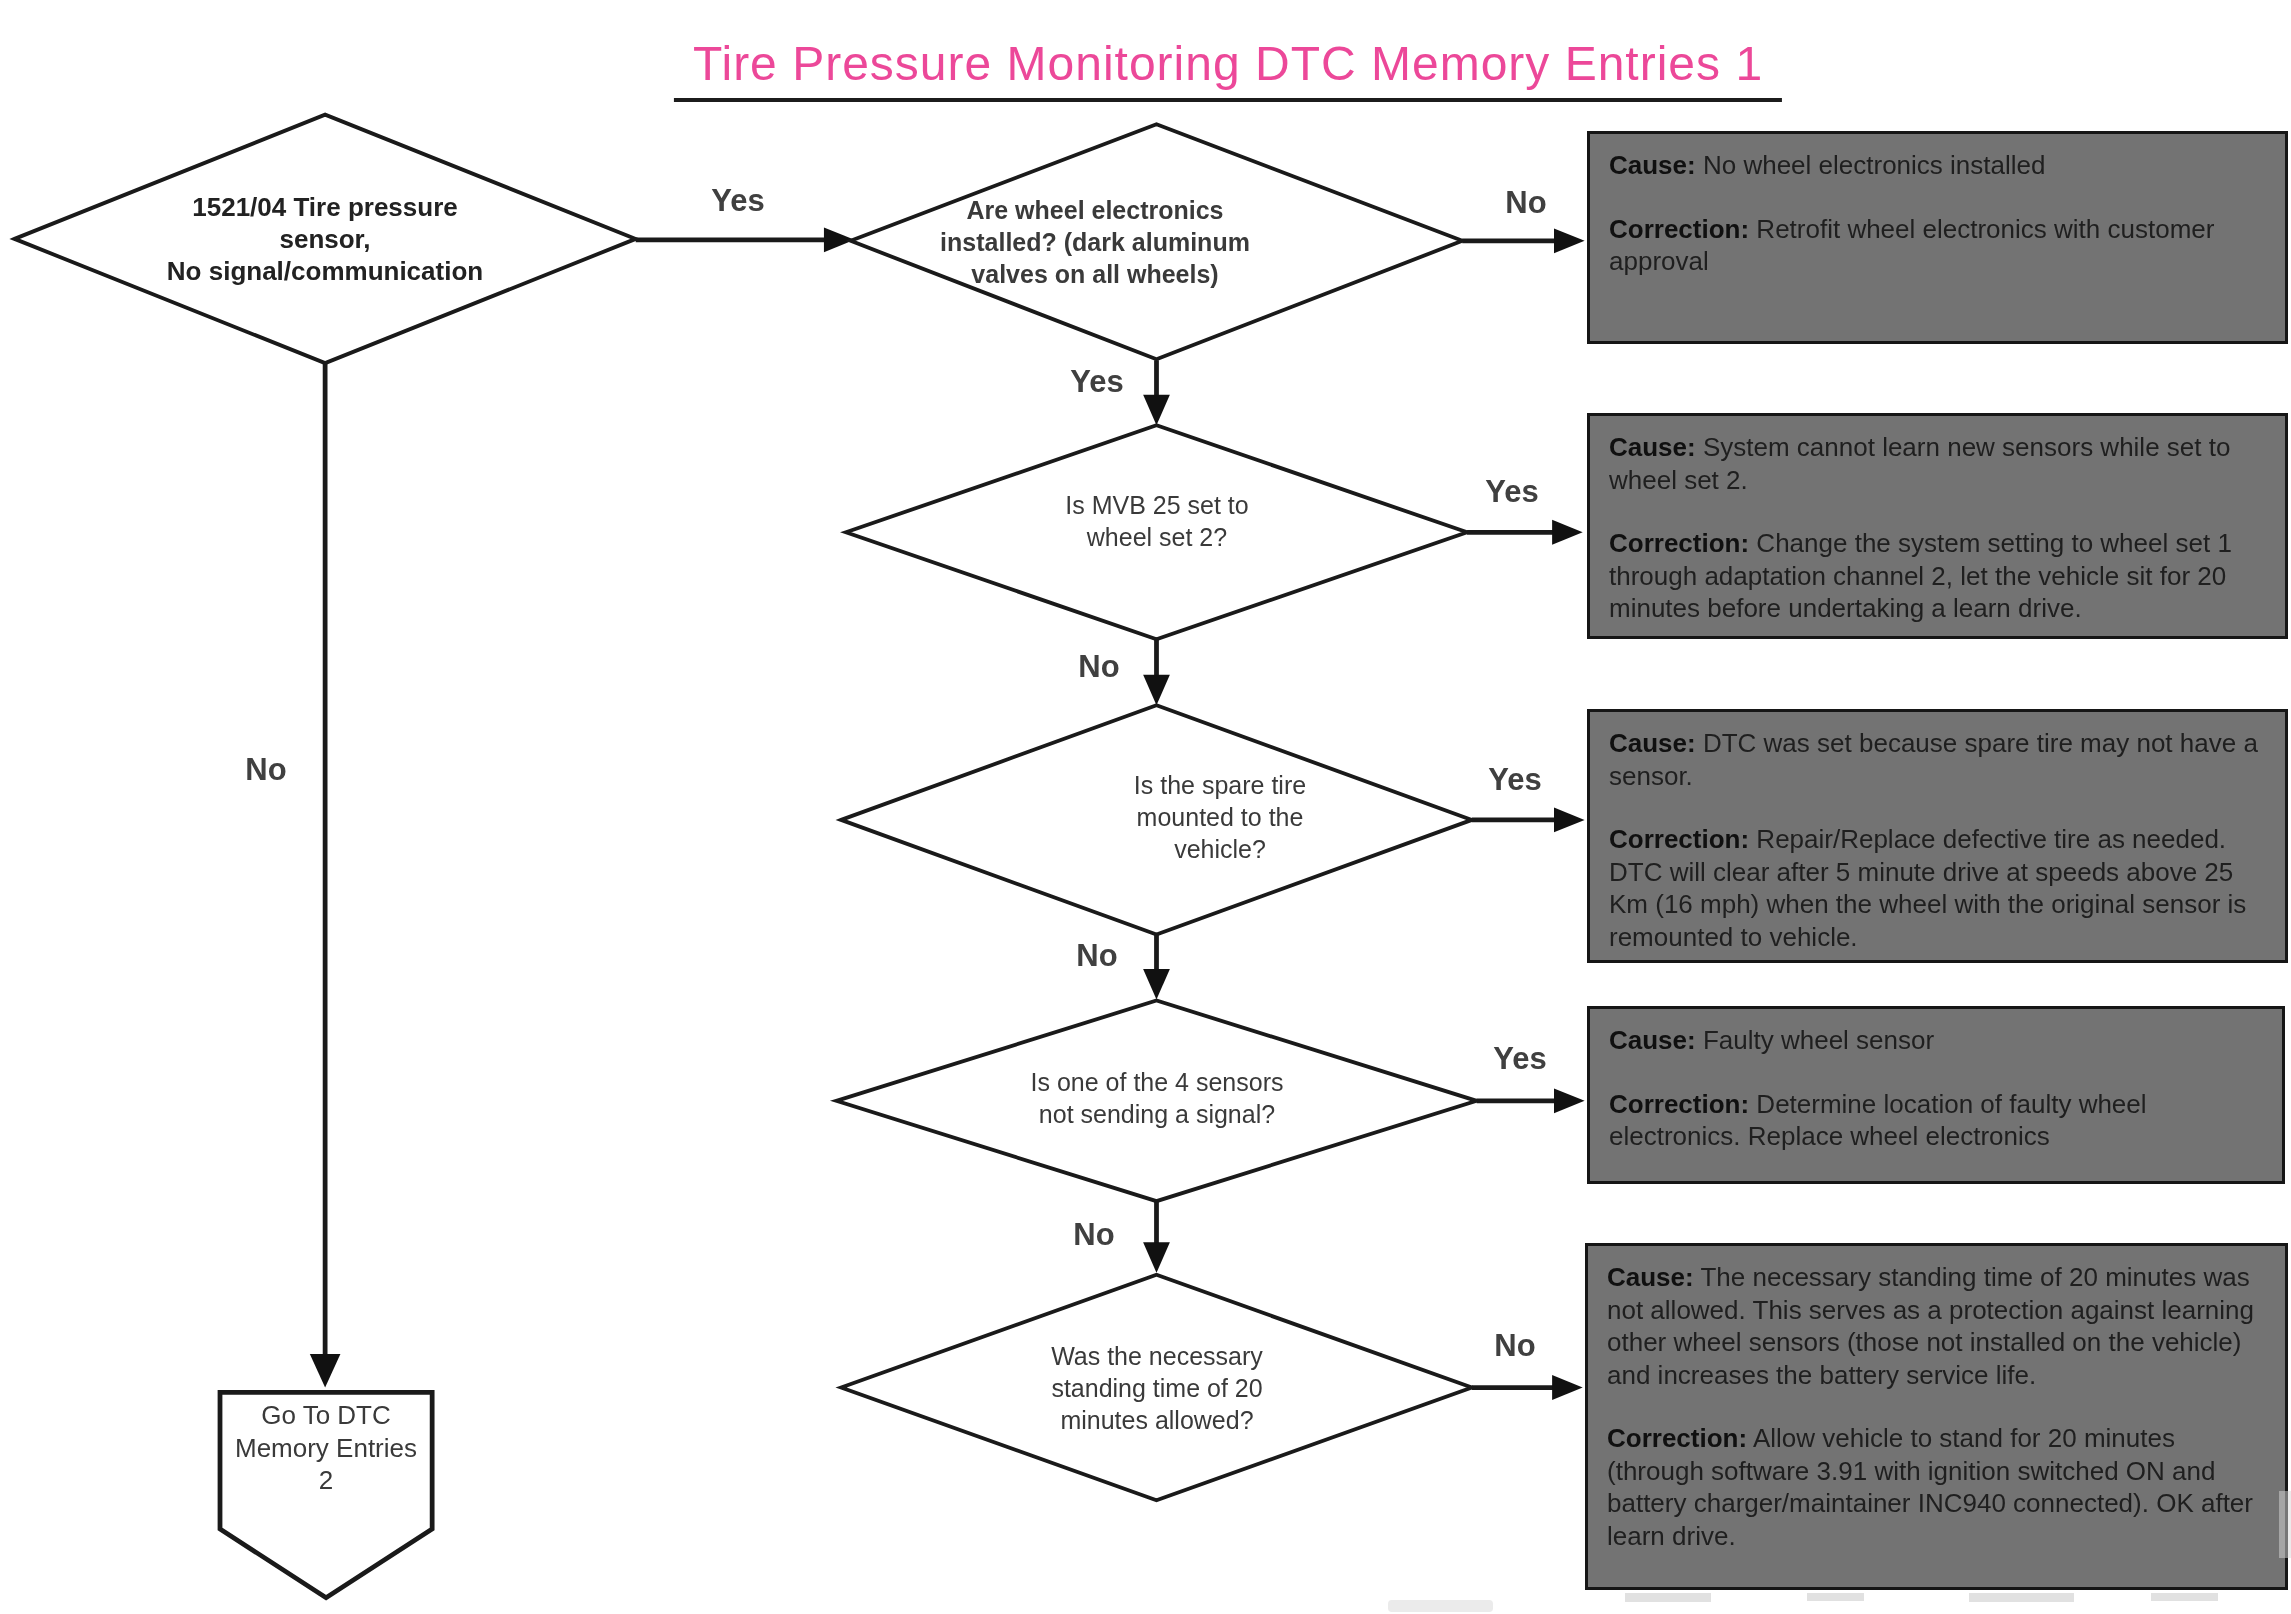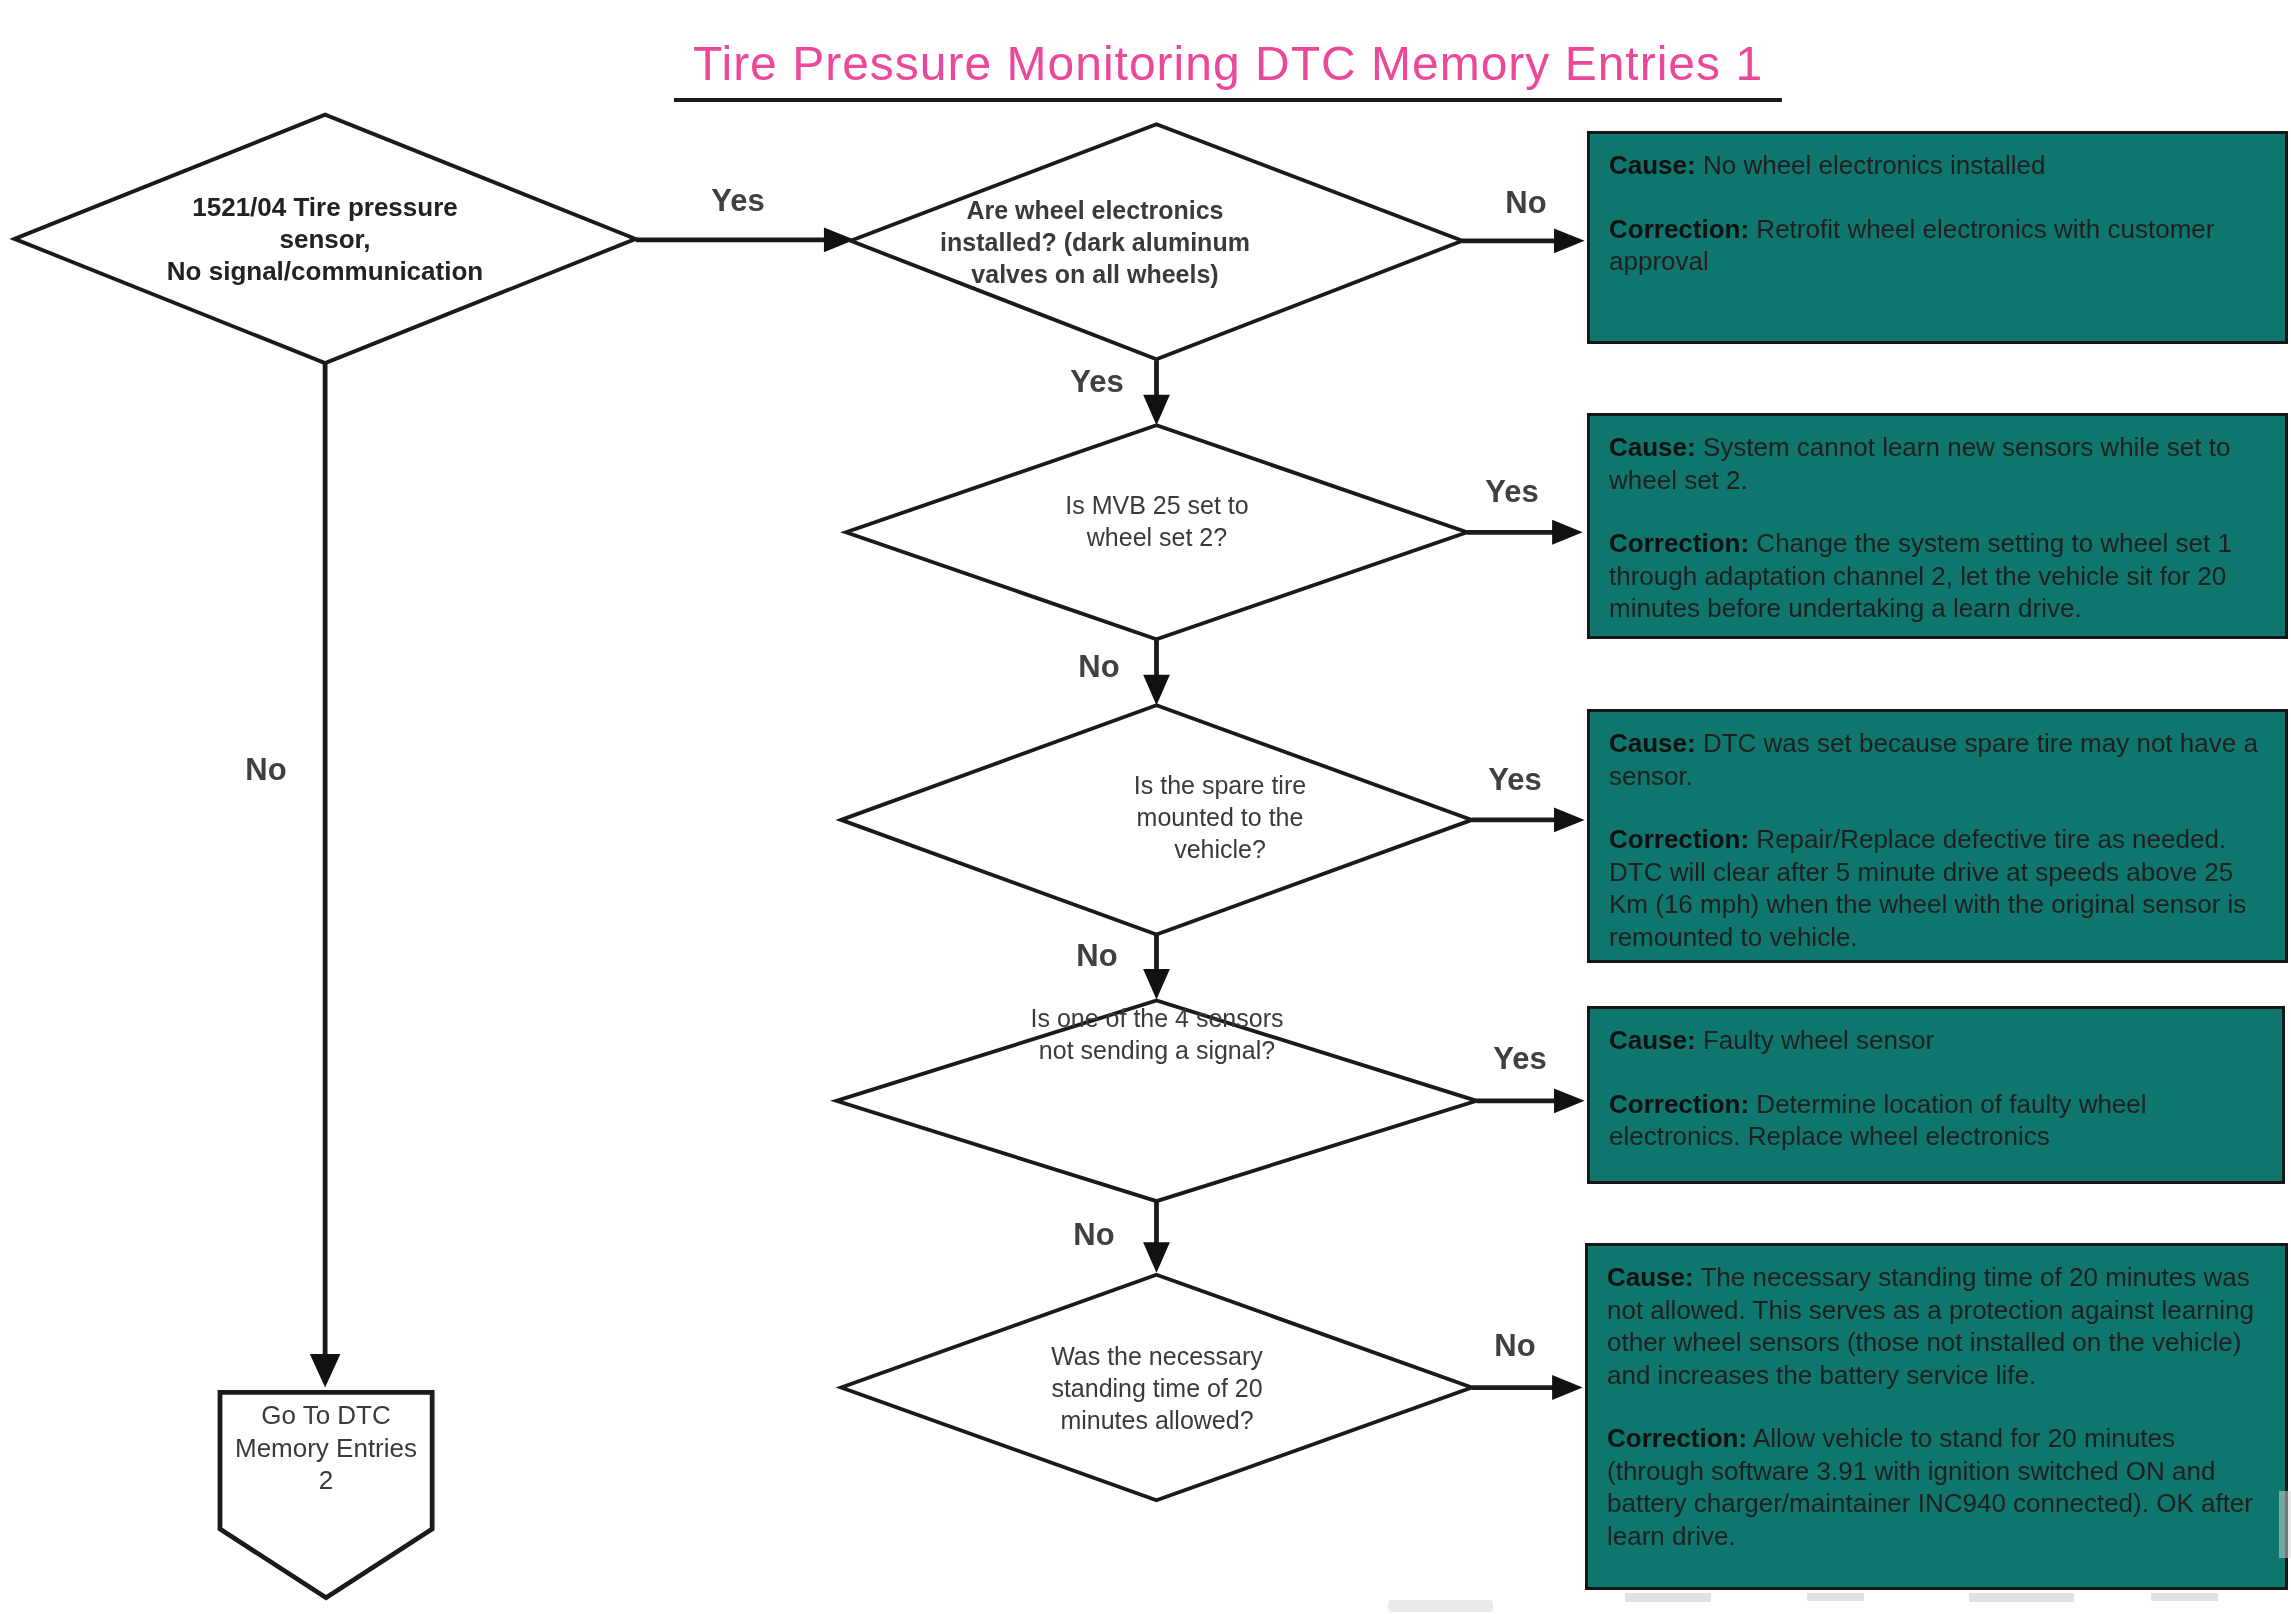--- a/index.html
+++ b/index.html
@@ -45,21 +45,21 @@
     transform:translate(-50%,-50%);
     font-weight:bold;
     font-size:31px;
     color:#404040;
     white-space:nowrap;
   }
   .rbox{
     position:absolute;
     box-sizing:border-box;
     border:3.8px solid #161616;
-    background:#0f766e;
+    background:#737373;
     padding:15.3px 19px 9.6px 19px;
     font-size:26px;
     line-height:32.5px;
     color:#1f1f1f;
   }
   .rbox p{margin:0;}
   .rbox p + p{margin-top:31px;}
   .rbox b{color:#101010;}
   .tlabel{
     position:absolute;
@@ -134,21 +134,21 @@
     <span class="ln">Is MVB 25 set to</span>
     <span class="ln">wheel set 2?</span>
   </div>
 
   <div class="dlabel" style="left:1220px;top:817px;">
     <span class="ln">Is the spare tire</span>
     <span class="ln">mounted to the</span>
     <span class="ln">vehicle?</span>
   </div>
 
-  <div class="dlabel" style="left:1157px;top:1034px;">
+  <div class="dlabel" style="left:1157px;top:1098px;">
     <span class="ln">Is one of the 4 sensors</span>
     <span class="ln">not sending a signal?</span>
   </div>
 
   <div class="dlabel" style="left:1157px;top:1388px;">
     <span class="ln">Was the necessary</span>
     <span class="ln">standing time of 20</span>
     <span class="ln">minutes allowed?</span>
   </div>
 

